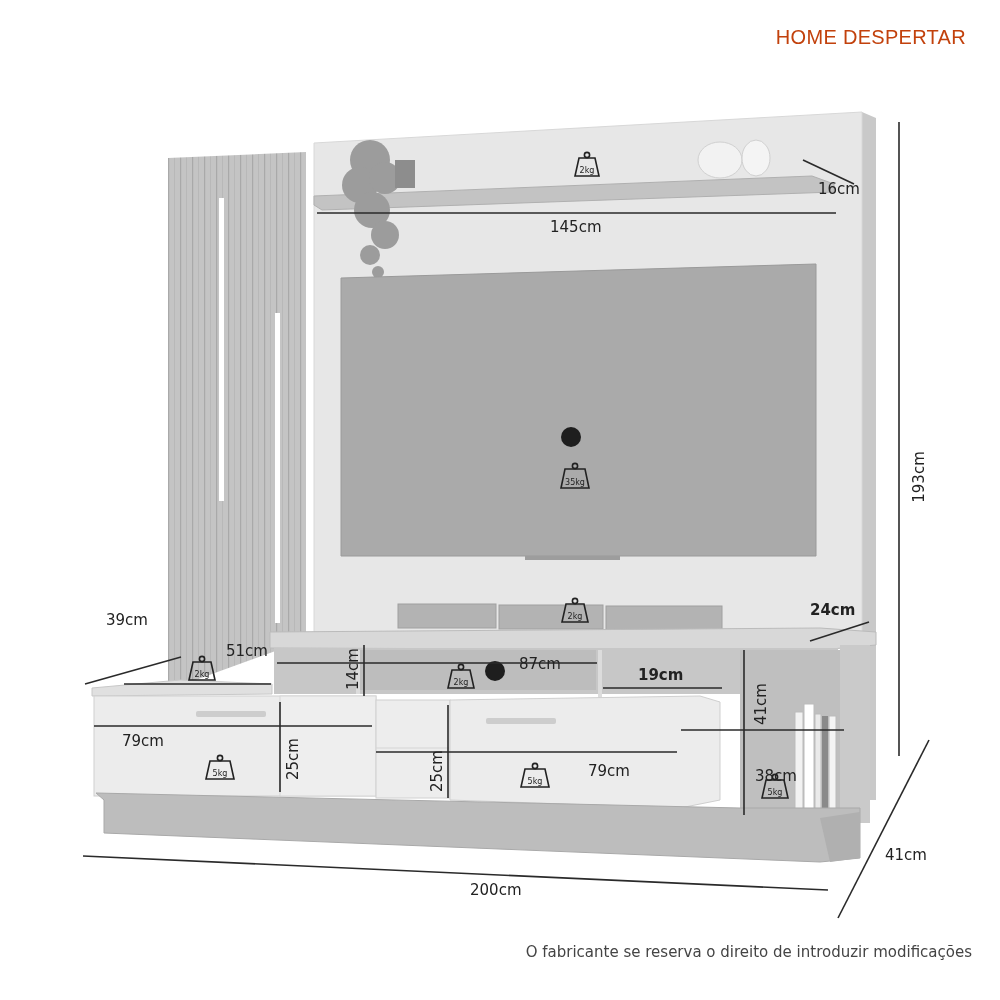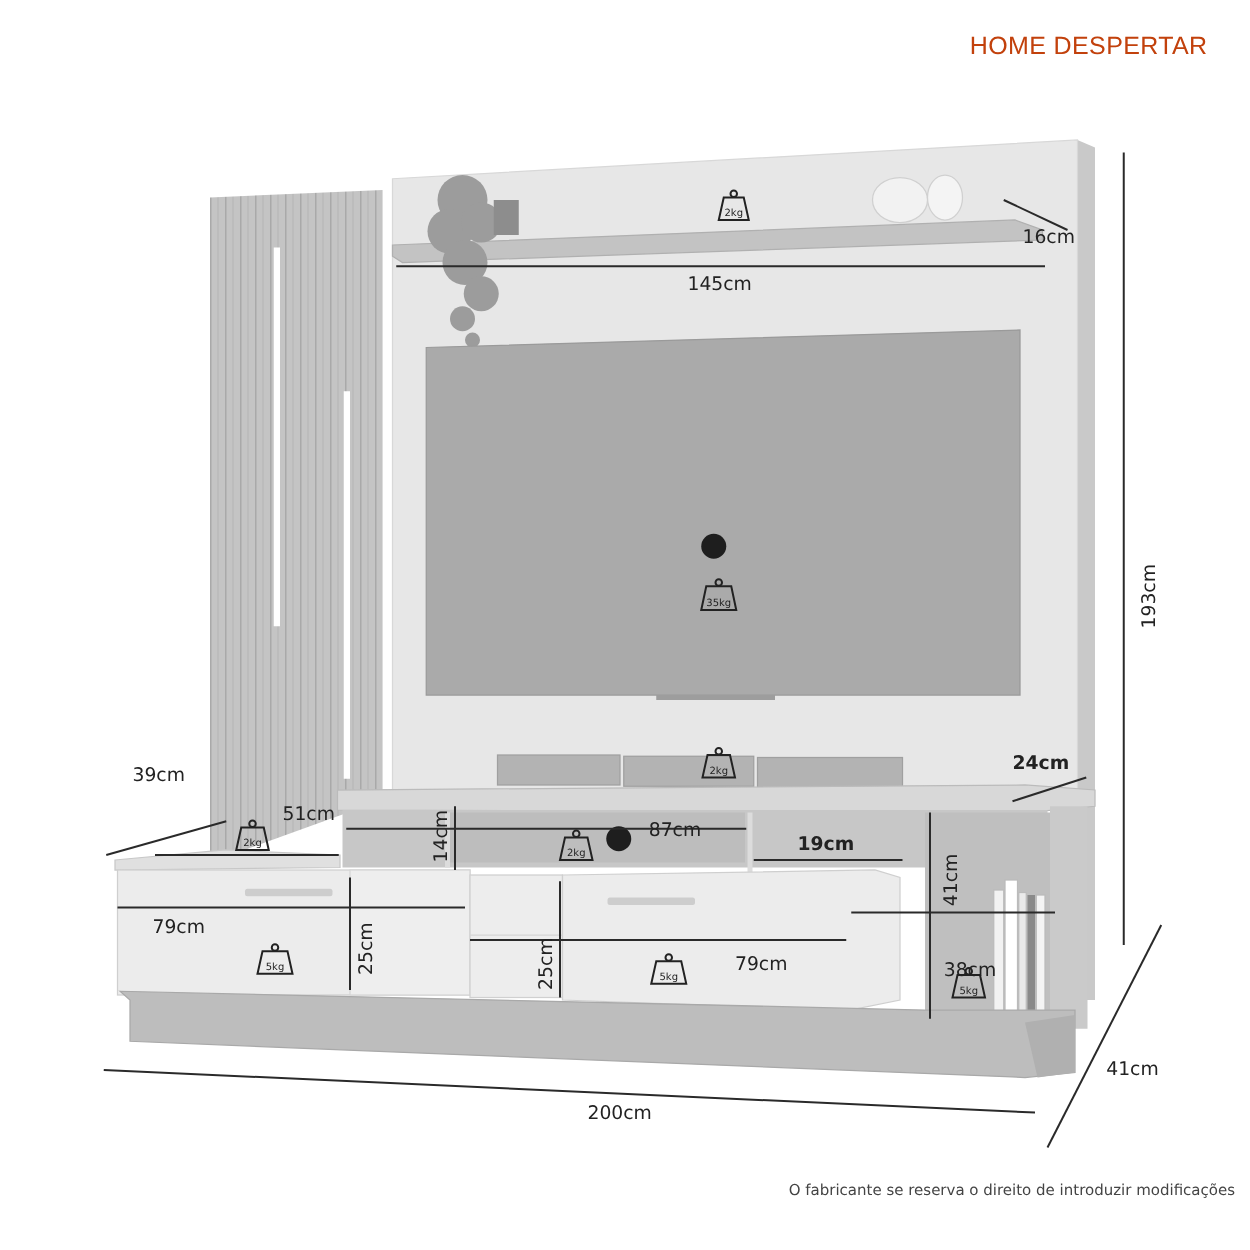--- a/index.html
+++ b/index.html
@@ -1,18 +1,18 @@
 <!DOCTYPE html>
 <html><head>
 <meta charset="utf-8">
 <style>
   html, body { margin:0; padding:0; background:#ffffff; }
   body { width:1000px; height:1000px; position:relative; overflow:hidden; font-family:"Liberation Sans", sans-serif; }
   .title { position:absolute; right:34px; top:26px; font-size:20px; color:#c2410c; letter-spacing:0.3px; font-family:"Liberation Sans", sans-serif; }
-  .disclaimer { position:absolute; right:12px; top:944px; font-size:12px; color:#444; text-align:right; line-height:16px; font-family:"DejaVu Sans", sans-serif; }
+  .disclaimer { position:absolute; right:28px; top:944px; font-size:15px; color:#444; text-align:right; line-height:16px; font-family:"DejaVu Sans", sans-serif; }
   .dim { position:absolute; font-size:15px; color:#222; font-weight:normal; font-family:"DejaVu Sans", sans-serif; white-space:nowrap; }
   .dim.v { transform:rotate(-90deg); transform-origin:center; }
   svg { position:absolute; left:0; top:0; }
   .kg-text { font-family:"DejaVu Sans", sans-serif; font-size:8px; fill:#222; }
 </style>
 </head>
 <body>
 
 <div class="title">HOME DESPERTAR</div>
 

